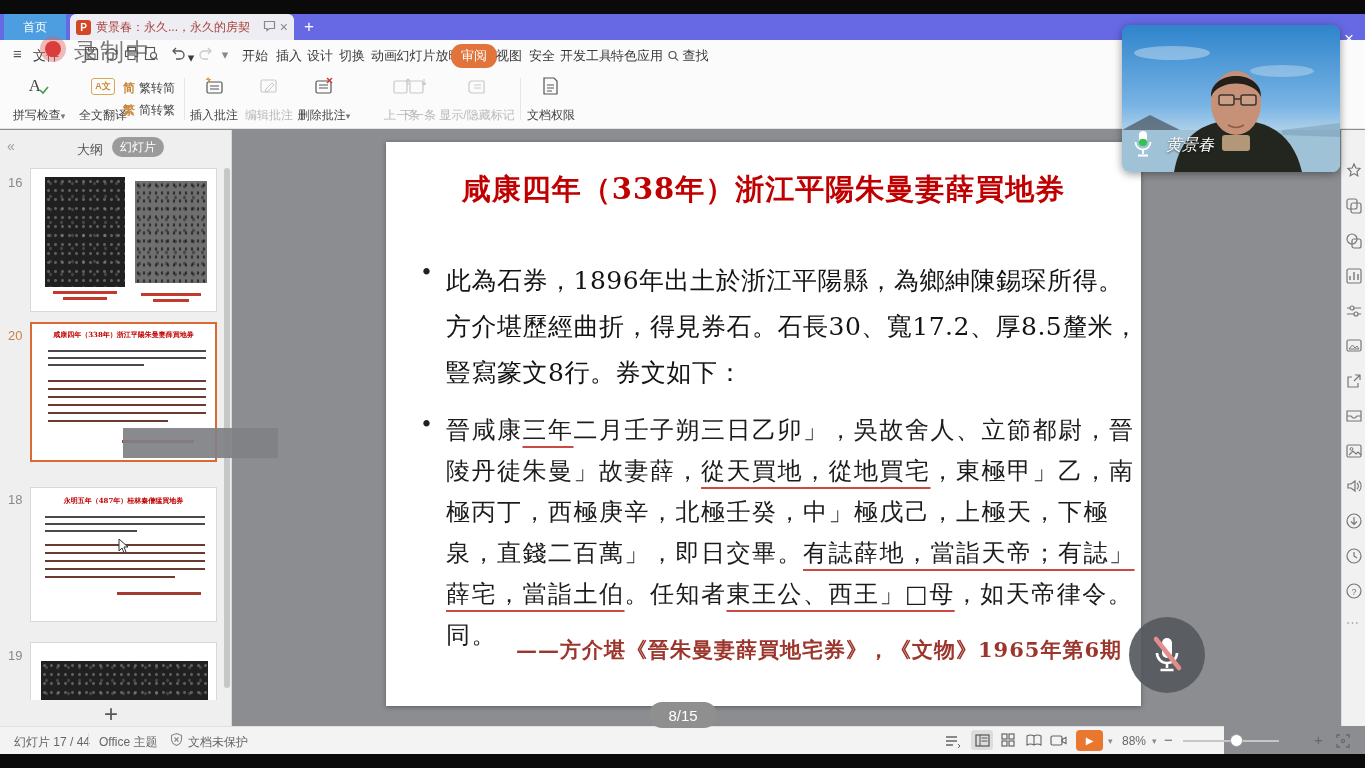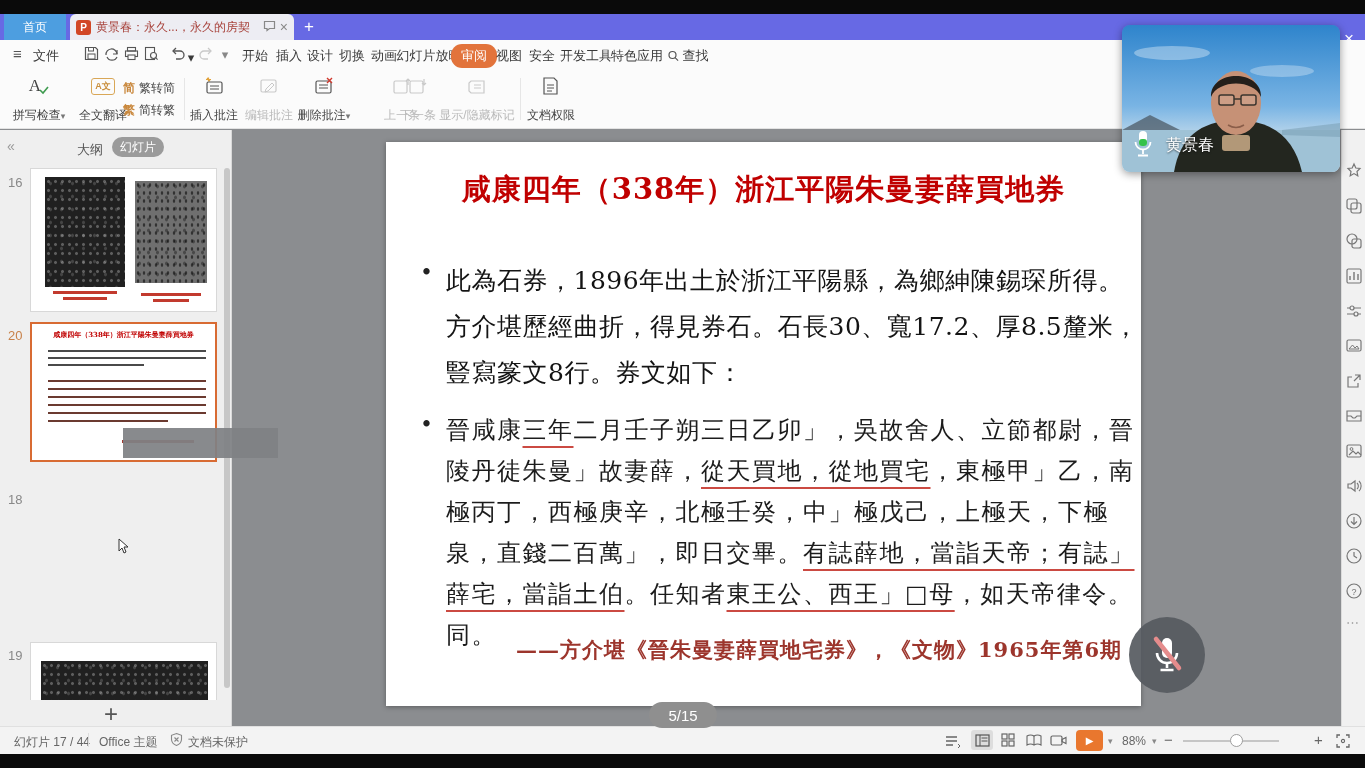--- a/index.html
+++ b/index.html
@@ -89,33 +89,33 @@
   
   .graybox{left:123px;top:428px;width:155px;height:30px;background:#7f8184;opacity:.93;z-index:25;}
   .pagepill{left:649px;top:702px;width:68px;height:26px;background:#8f8f8f;border-radius:13px;z-index:20;
             color:#fff;font-size:15px;display:flex;align-items:center;justify-content:center;}
   .cursor{left:118px;top:408px;z-index:26;}
   
   .righttb{left:1341px;top:130px;width:24px;height:596px;background:#f1f1f1;border-left:1px solid #dcdcdc;box-sizing:border-box;}
   .rt-ic{position:absolute;left:3px;width:18px;height:18px;}
   .rt-more{position:absolute;left:4px;color:#999;font-size:13px;}
   
-  .statusbar{left:0;top:726px;width:1365px;height:28px;background:#f3f3f3;border-top:1px solid #e0e0e0;box-sizing:border-box;}
+  .statusbar{left:0;top:726px;width:1224px;height:28px;background:#f3f3f3;border-top:1px solid #e0e0e0;box-sizing:border-box;}
   .st-txt{position:absolute;top:7px;font-size:12px;color:#666;white-space:nowrap;}
   .st-div{position:absolute;top:6px;width:1px;height:14px;background:#ddd;}
   .st-ic{position:absolute;top:5px;}
   .viewbtn{position:absolute;top:3px;width:22px;height:20px;display:flex;align-items:center;justify-content:center;border-radius:3px;}
   .viewbtn.sel{background:#dddddd;}
   .playbtn{position:absolute;left:1076px;top:3px;width:27px;height:21px;background:#e9772e;border-radius:4px;
            color:#fff;font-size:10px;display:flex;align-items:center;justify-content:center;}
   .sl-track{position:absolute;left:1183px;top:13px;width:96px;height:2px;background:#c6c6c6;}
   .sl-handle{position:absolute;left:1230px;top:7px;width:13px;height:13px;border-radius:50%;background:#fff;border:1px solid #9e9e9e;box-sizing:border-box;}
   
   .webcam{left:1122px;top:25px;width:218px;height:147px;border-radius:8px;overflow:hidden;z-index:50;
-          box-shadow:0 2px 8px rgba(0,0,0,.4);}
+          box-shadow:0 2px 8px rgba(0,0,0,.4);font-style:italic;}
   .wc-name{position:absolute;left:44px;top:110px;color:#fff;font-size:16px;text-shadow:0 1px 2px rgba(0,0,0,.6);}
   .wc-mic{position:absolute;left:10px;top:104px;}
   
   .mute{left:1129px;top:617px;width:76px;height:76px;border-radius:50%;background:rgba(86,90,95,.92);z-index:40;
         display:flex;align-items:center;justify-content:center;}
 </style>
 </head>
 <body>
 
 <div id="stage">
@@ -306,20 +306,25 @@
       <span class="ic">
         <svg width="20" height="18" viewBox="0 0 20 18">
             <path d="M3 1h10l3 3v13H3z" fill="none" stroke="#555" stroke-width="1.2"></path>
             <path d="M6 8h7M6 11h7M6 14h5" stroke="#555" stroke-width="1"></path>
           </svg>
       </span>
       <span class="lab">文档权限</span>
     </div>
   </div>
 
+  <div class="abs rec">
+    <span class="rec-ring"></span>
+    <span class="rec-dot"></span>
+    <span class="rec-txt">录制中</span>
+  </div>
 
   <div class="abs sidebar">
     <span class="sb-collapse">«</span>
     <span class="sb-outline">大纲</span>
     <span class="sb-slides">幻灯片</span>
     <div class="sb-scroll"></div>
 
     <span class="thumb-num" style="top:45px;">16</span>
     <div class="card" style="top:38px;height:144px;">
       <div class="abs rub-dark" style="left:14px;top:8px;width:80px;height:110px;"></div>
@@ -345,20 +350,32 @@
       <div class="mred" style="left:90px;top:116px;width:72px;"></div>
     </div>
 
     <div class="abs cursor">
       <svg width="11" height="16" viewBox="0 0 11 16">
           <path d="M1 1l0 12 3-3 2 5 2-1-2-5 4 0z" fill="#fff" stroke="#333" stroke-width="1"></path>
         </svg>
     </div>
 
     <span class="thumb-num" style="top:362px;">18</span>
+    <div class="card" style="top:357px;height:135px;">
+      <div class="mini-title" style="top:8px;">永明五年（487年）桂林秦僧猛買地券</div>
+      <div class="mline" style="left:14px;top:28px;width:160px;"></div>
+      <div class="mline" style="left:14px;top:35px;width:160px;"></div>
+      <div class="mline" style="left:14px;top:42px;width:92px;"></div>
+      <div class="mline2" style="left:14px;top:56px;width:160px;"></div>
+      <div class="mline2" style="left:14px;top:64px;width:160px;"></div>
+      <div class="mline2" style="left:14px;top:72px;width:160px;"></div>
+      <div class="mline2" style="left:14px;top:80px;width:160px;"></div>
+      <div class="mline2" style="left:14px;top:88px;width:130px;"></div>
+      <div class="mred" style="left:86px;top:104px;width:84px;"></div>
+    </div>
 
     <span class="thumb-num" style="top:518px;">19</span>
     <div class="card" style="top:512px;height:58px;border-bottom:none;">
       <div class="abs rub-dark" style="left:10px;top:18px;width:167px;height:40px;"></div>
     </div>
 
     <div class="sb-add">+</div>
   </div>
 
   <div class="abs slide">
@@ -372,21 +389,21 @@
     <div class="sl-block" style="top:268px;">
       <div class="sl-bullet">•</div>
       <div class="sl-p2"><span>晉咸康</span><span class="u">三年</span><span>二月壬子朔三日乙卯」，吳故舍人、立節都尉，晉陵丹徒朱曼」故妻薛，</span><span class="u">從天買地，從地買宅</span><span>，東極甲」乙，南極丙丁，西極庚辛，北極壬癸，中」極戊己，上極天，下極泉，直錢二百萬」，即日交畢。</span><span class="u">有誌薛地，當詣天帝；有誌」薛宅，當詣土伯</span><span>。任知者</span><span class="u">東王公、西王」□母</span><span>，如天帝律令。同。</span></div>
     </div>
 
     <div class="sl-cite">——方介堪《晉朱曼妻薛買地宅券》，《文物》1965年第6期</div>
   </div>
 
   <div class="abs graybox"></div>
 
-  <div class="abs pagepill">5/15</div>
+  <div class="abs pagepill">8/15</div>
 
   <div class="abs righttb">
     <span class="rt-ic" style="top:32px;">
       <svg width="18" height="18" viewBox="0 0 18 18">
           <path d="M9 2l1.8 4 4.2.5-3 3 .8 4.3L9 11.6 5.2 13.8 6 9.5l-3-3L7.2 6z" fill="none" stroke="#777" stroke-width="1.2"></path>
         </svg>
     </span>
     <span class="rt-ic" style="top:67px;">
       <svg width="18" height="18" viewBox="0 0 18 18">
           <rect x="2" y="2" width="10" height="10" rx="2" fill="none" stroke="#777" stroke-width="1.2"></rect>

